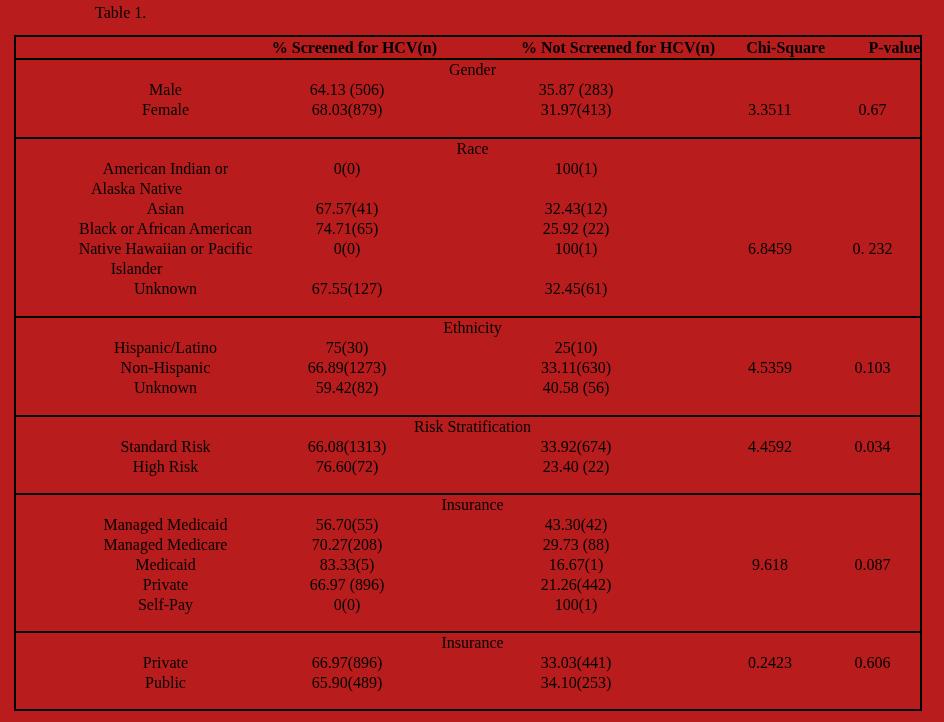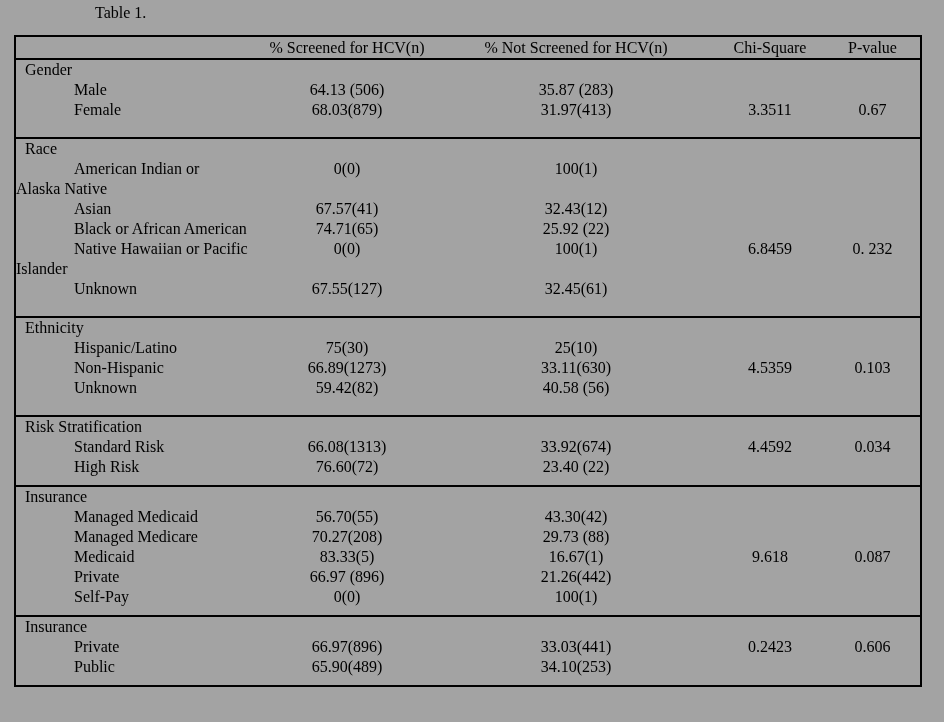--- a/index.html
+++ b/index.html
@@ -1,20 +1,20 @@
 <!DOCTYPE html>
 <html><head>
 <meta charset="utf-8">
 <style>
   html, body { margin: 0; padding: 0; background: #ffffff; }
   .page {
     position: relative;
     width: 944px;
     height: 722px;
-    background: #a3a3a3;
+    background: #b91c1c;
     color: #000000;
     font-family: "Liberation Serif", "DejaVu Serif", serif;
     overflow: hidden;
   }
   .title {
     position: absolute;
     left: 95px;
     top: 3px;
     font-size: 16px;
     line-height: 20px;
@@ -23,42 +23,42 @@
     position: absolute;
     left: 14px;
     top: 35px;
     width: 906px;
     border-collapse: collapse;
     border: 2px solid #000;
     font-size: 16px;
     table-layout: fixed;
   }
   thead th {
-    font-weight: normal;
-    text-align: center;
+    font-weight: bold;
+    text-align: right;
     vertical-align: middle;
     height: 21px;
     padding: 0;
     border-bottom: 2px solid #000;
     white-space: nowrap;
   }
   tbody { border-top: 2px solid #000; }
   td {
     padding: 0;
     line-height: 20px;
     vertical-align: top;
     font-size: 16px;
   }
   td.num { text-align: center; white-space: nowrap; }
-  td.label { white-space: nowrap; }
+  td.label { white-space: nowrap; text-align: center; }
   .section-label { padding-left: 9px; }
   .sub-label { padding-left: 58px; }
   .line2 { }
   tr.spacer td { height: 17px; }
-  tbody.tight tr:last-child td { padding-bottom: 8px; }
+  tbody.tight tr:last-child td { padding-bottom: 16px; }
 </style>
 </head>
 <body>
 
 <div class="page">
   <div class="title">Table 1.</div>
 
   <table class="data">
     <colgroup>
       <col style="width:242px">

